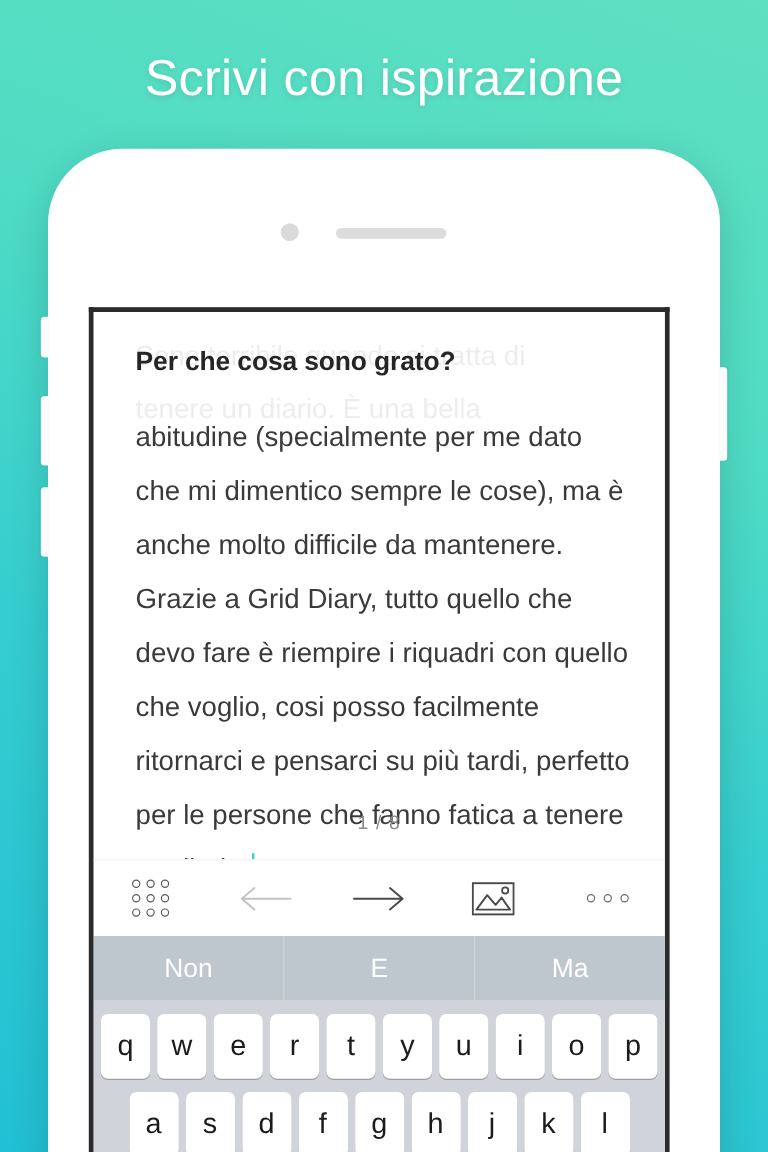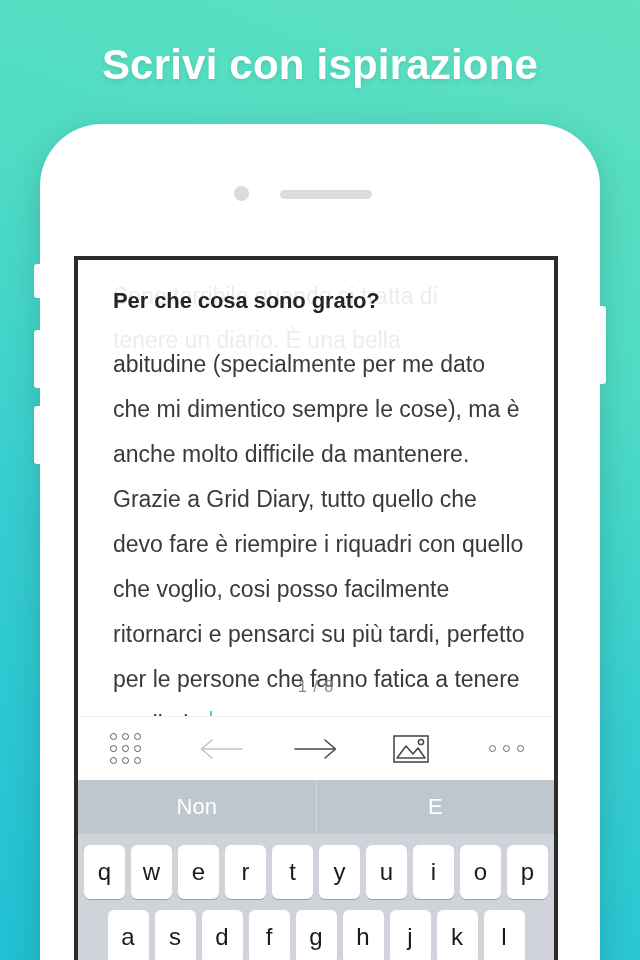--- a/index.html
+++ b/index.html
@@ -21,21 +21,21 @@
 
   
   #headline {
     position: absolute;
     top: 36px;
     left: 0;
     width: 640px;
     text-align: center;
     color: #ffffff;
     font-size: 42px;
-    font-weight: 700;
+    font-weight: 400;
     letter-spacing: 0.2px;
     text-shadow: 0 2px 5px rgba(0,0,0,0.10);
     line-height: 58px;
     white-space: nowrap;
   }
 
   
   #phone {
     position: absolute;
     left: 40px;
@@ -322,20 +322,21 @@
             <i></i>
               <i></i>
               <i></i>
           </span>
         </div>
       </div>
 
       <div id="predictive">
         <div class="pred">Non</div>
         <div class="pred">E</div>
+        <div class="pred">Ma</div>
       </div>
 
       <div id="keyboard">
         <div class="kb-row row1">
           <div class="key">q</div>
           <div class="key">w</div>
           <div class="key">e</div>
           <div class="key">r</div>
           <div class="key">t</div>
           <div class="key">y</div>

